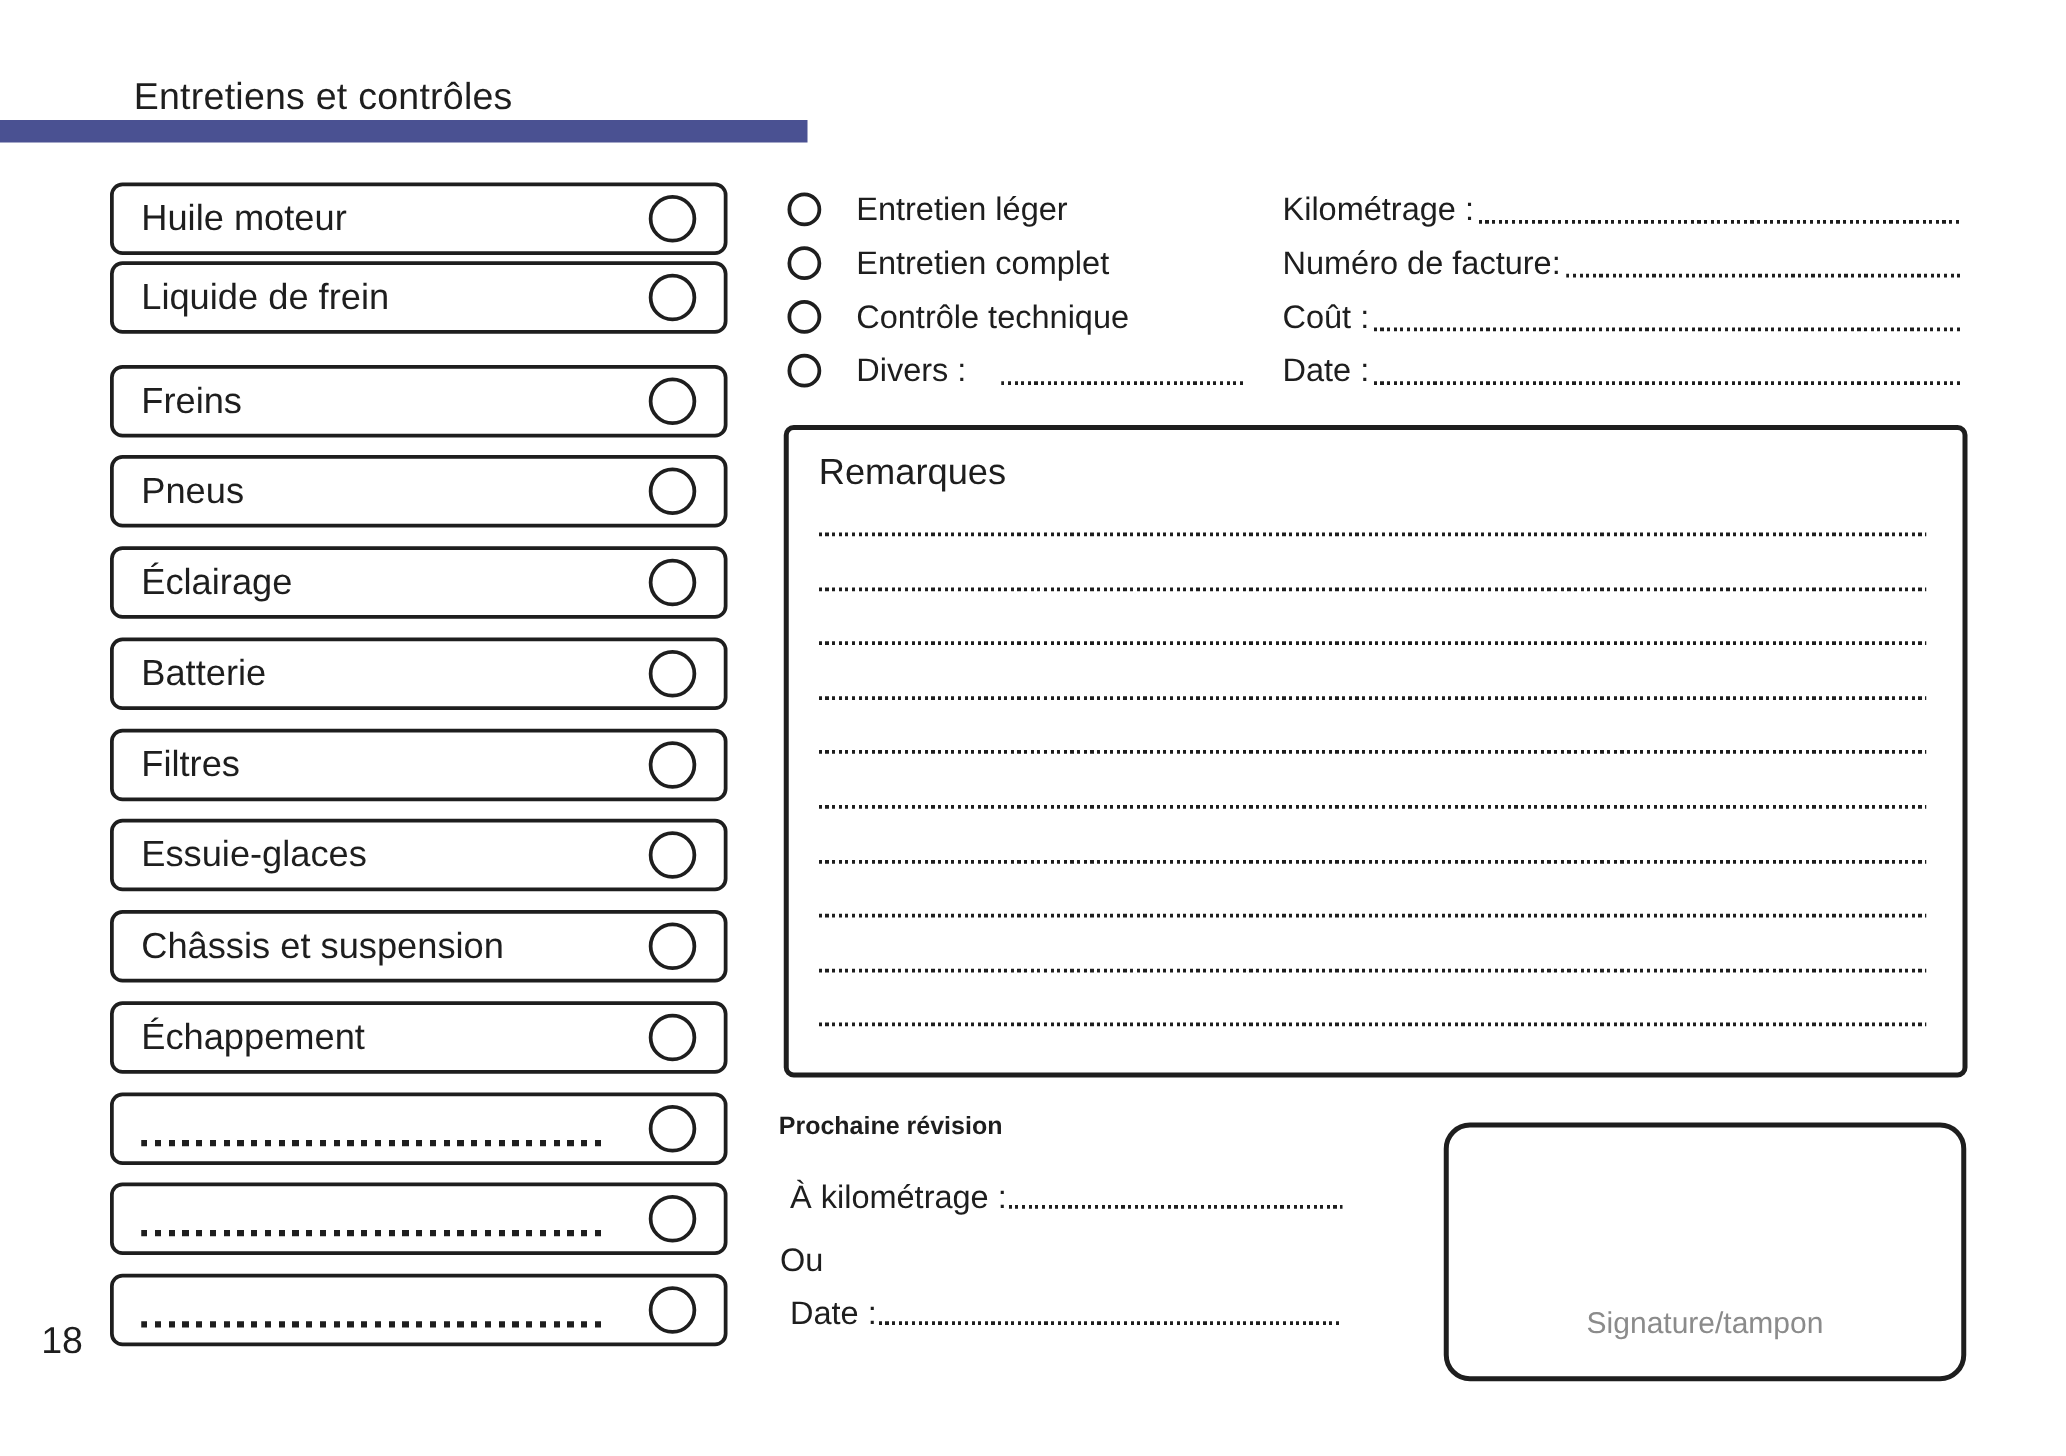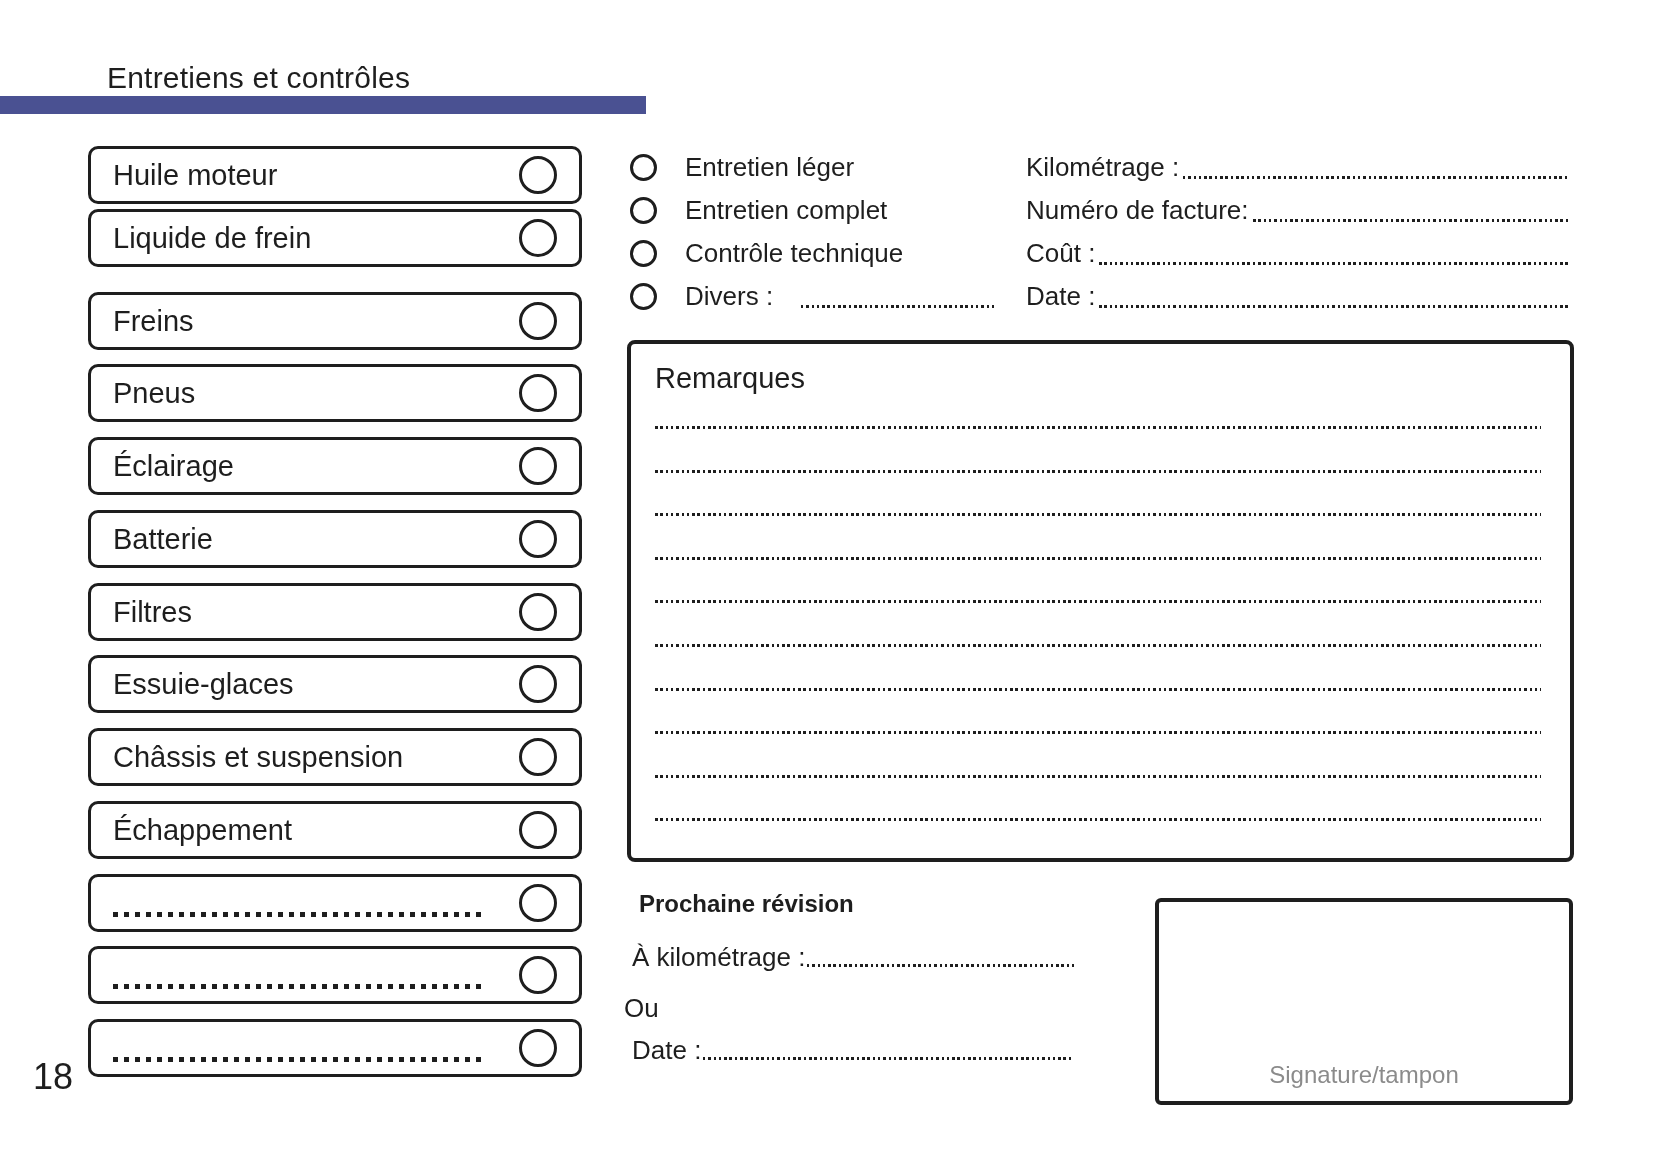--- a/index.html
+++ b/index.html
@@ -46,34 +46,34 @@
     position:absolute;left:627px;top:340px;width:947px;height:522px;box-sizing:border-box;
     border:4px solid #1e1e1e;border-radius:8px;background:#fff;
   }
   .remarks-title{position:absolute;left:24px;top:18px;font-size:29px;}
   .remark-line{
     position:absolute;left:24px;right:29px;height:3px;
     background-image:repeating-linear-gradient(to right,#1e1e1e 0 2.5px,transparent 2.5px 5.3px);
   }
 
   
-  .next-title{position:absolute;left:623px;top:890px;font-size:24px;font-weight:bold;margin-left:16px;}
+  .next-title{position:absolute;left:623px;top:890px;font-size:20px;font-weight:bold;}
   .ns-row{position:absolute;left:632px;width:442px;height:32px;display:flex;align-items:flex-end;}
   .ns-label{font-size:26px;white-space:nowrap;padding-right:2px;}
   .ns-or{position:absolute;left:624px;top:993px;font-size:26px;}
 
   
   .sig-box{
     position:absolute;left:1155px;top:898px;width:418px;height:207px;box-sizing:border-box;
-    border:4px solid #1e1e1e;border-radius:6px;background:#fff;
-    display:flex;align-items:flex-end;justify-content:center;padding-bottom:12px;
+    border:4px solid #1e1e1e;border-radius:21px;background:#fff;
+    display:flex;align-items:flex-end;justify-content:center;padding-bottom:28px;
   }
   .sig-label{font-size:24px;color:#8b8b8b;}
 
-  .page-number{position:absolute;left:33px;top:1056px;font-size:36px;}
+  .page-number{position:absolute;left:33px;top:1056px;font-size:30px;}
 </style>
 </head>
 <body>
 
 <div class="page-title">Entretiens et contrôles</div>
 <div class="accent-bar"></div>
 
 <div class="chk-row" style="top:146px">
   <span class="chk-label">Huile moteur</span>
   <span class="chk-circle"></span>

